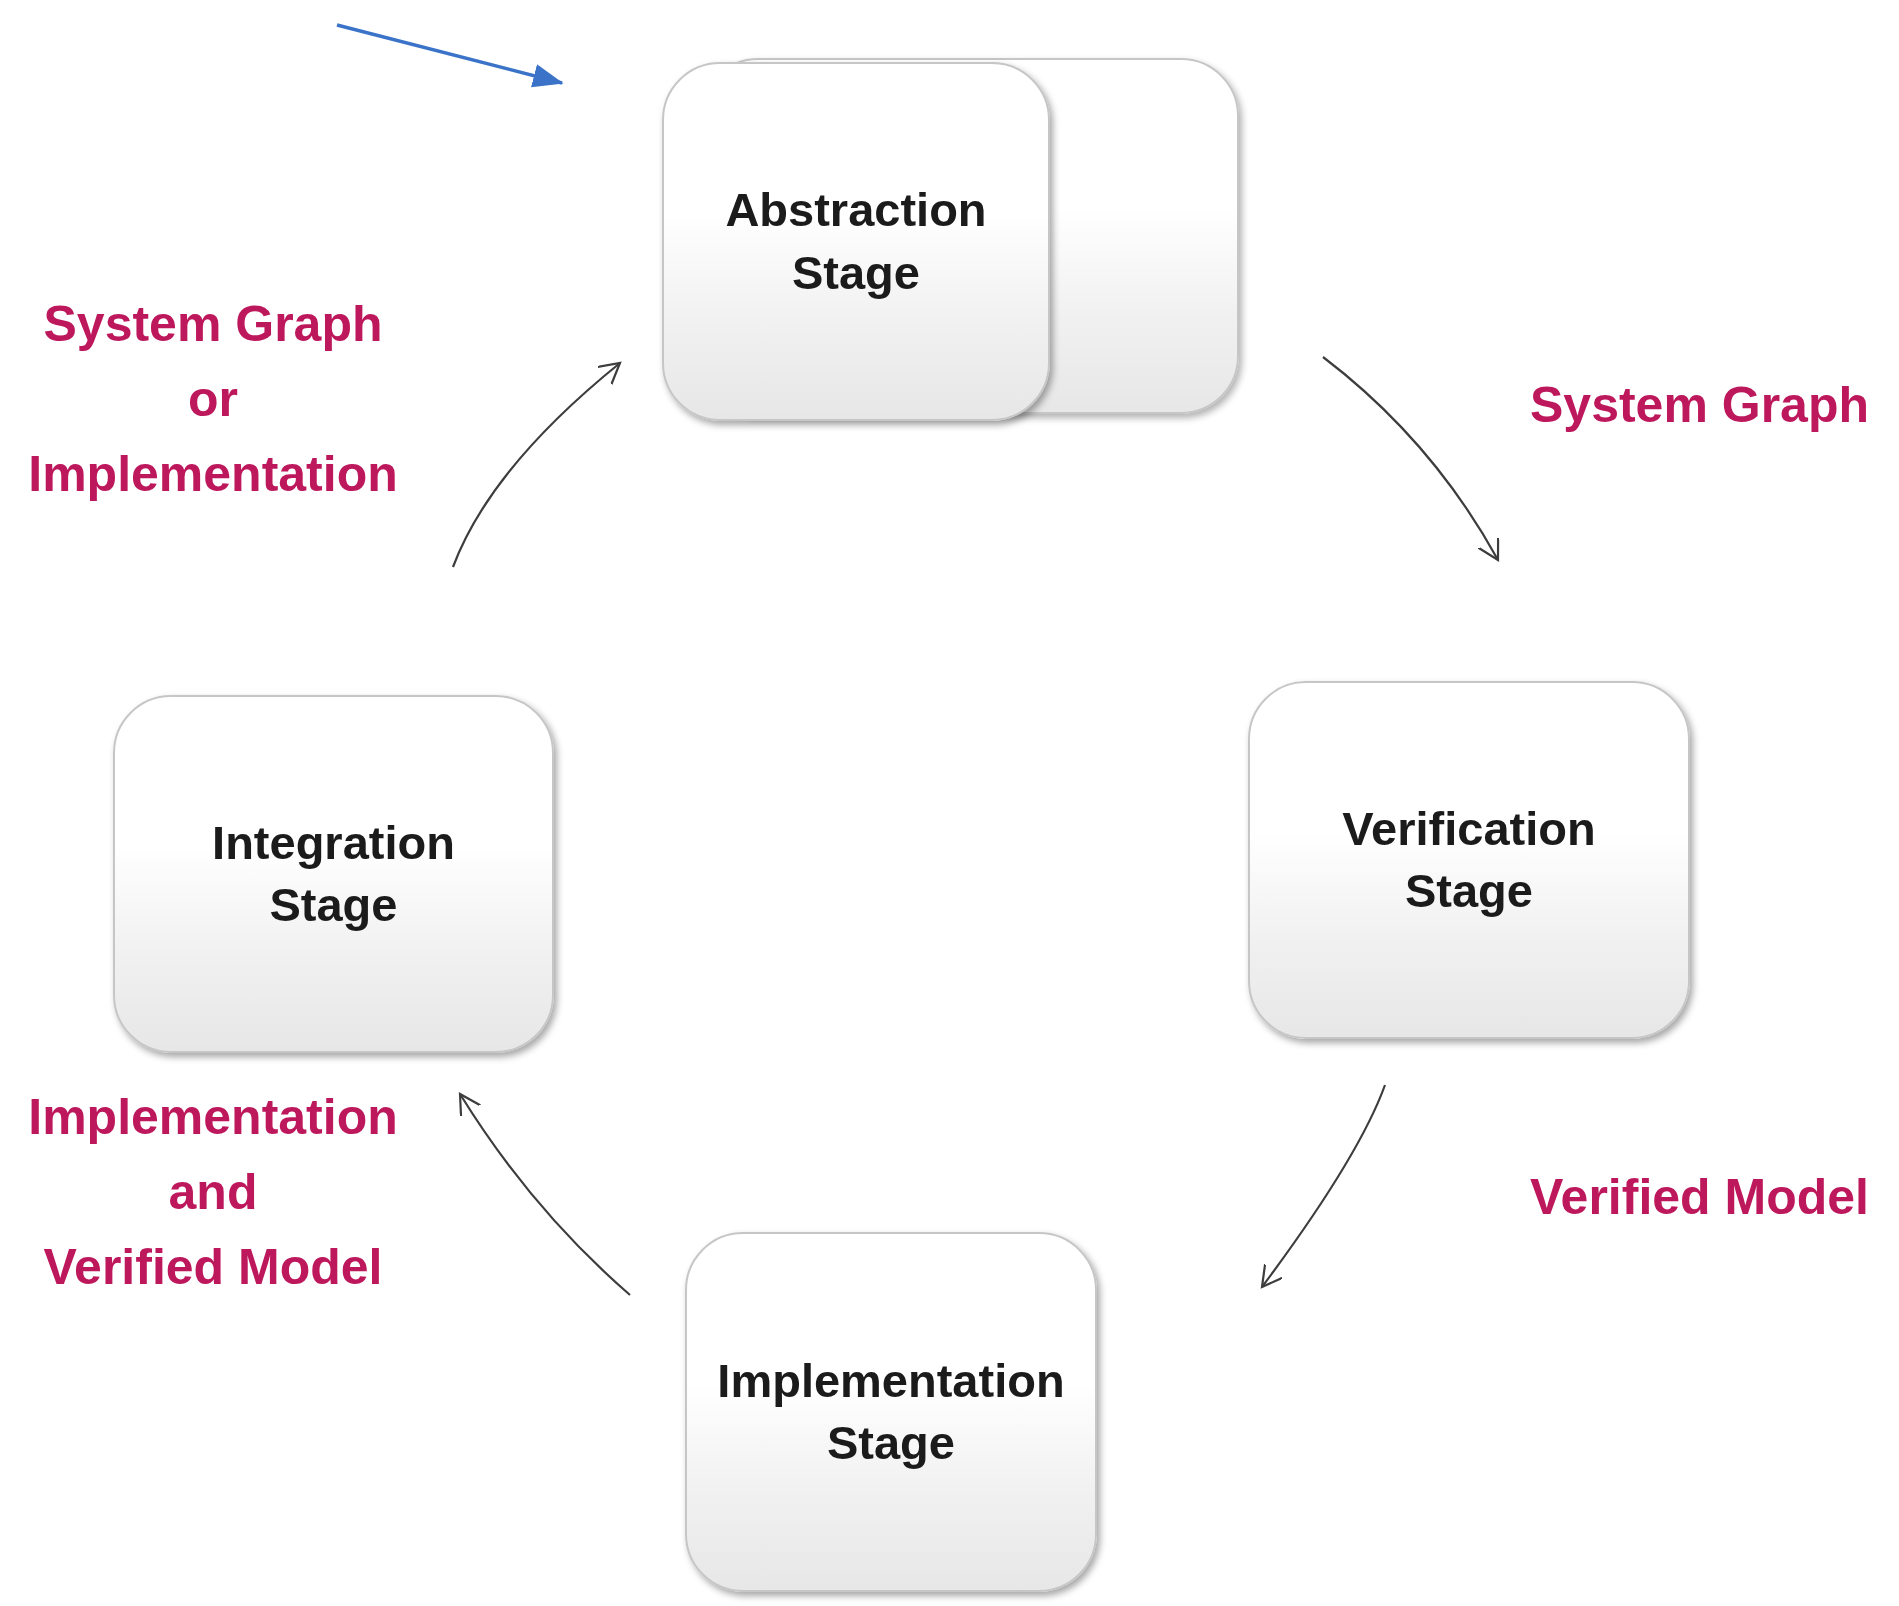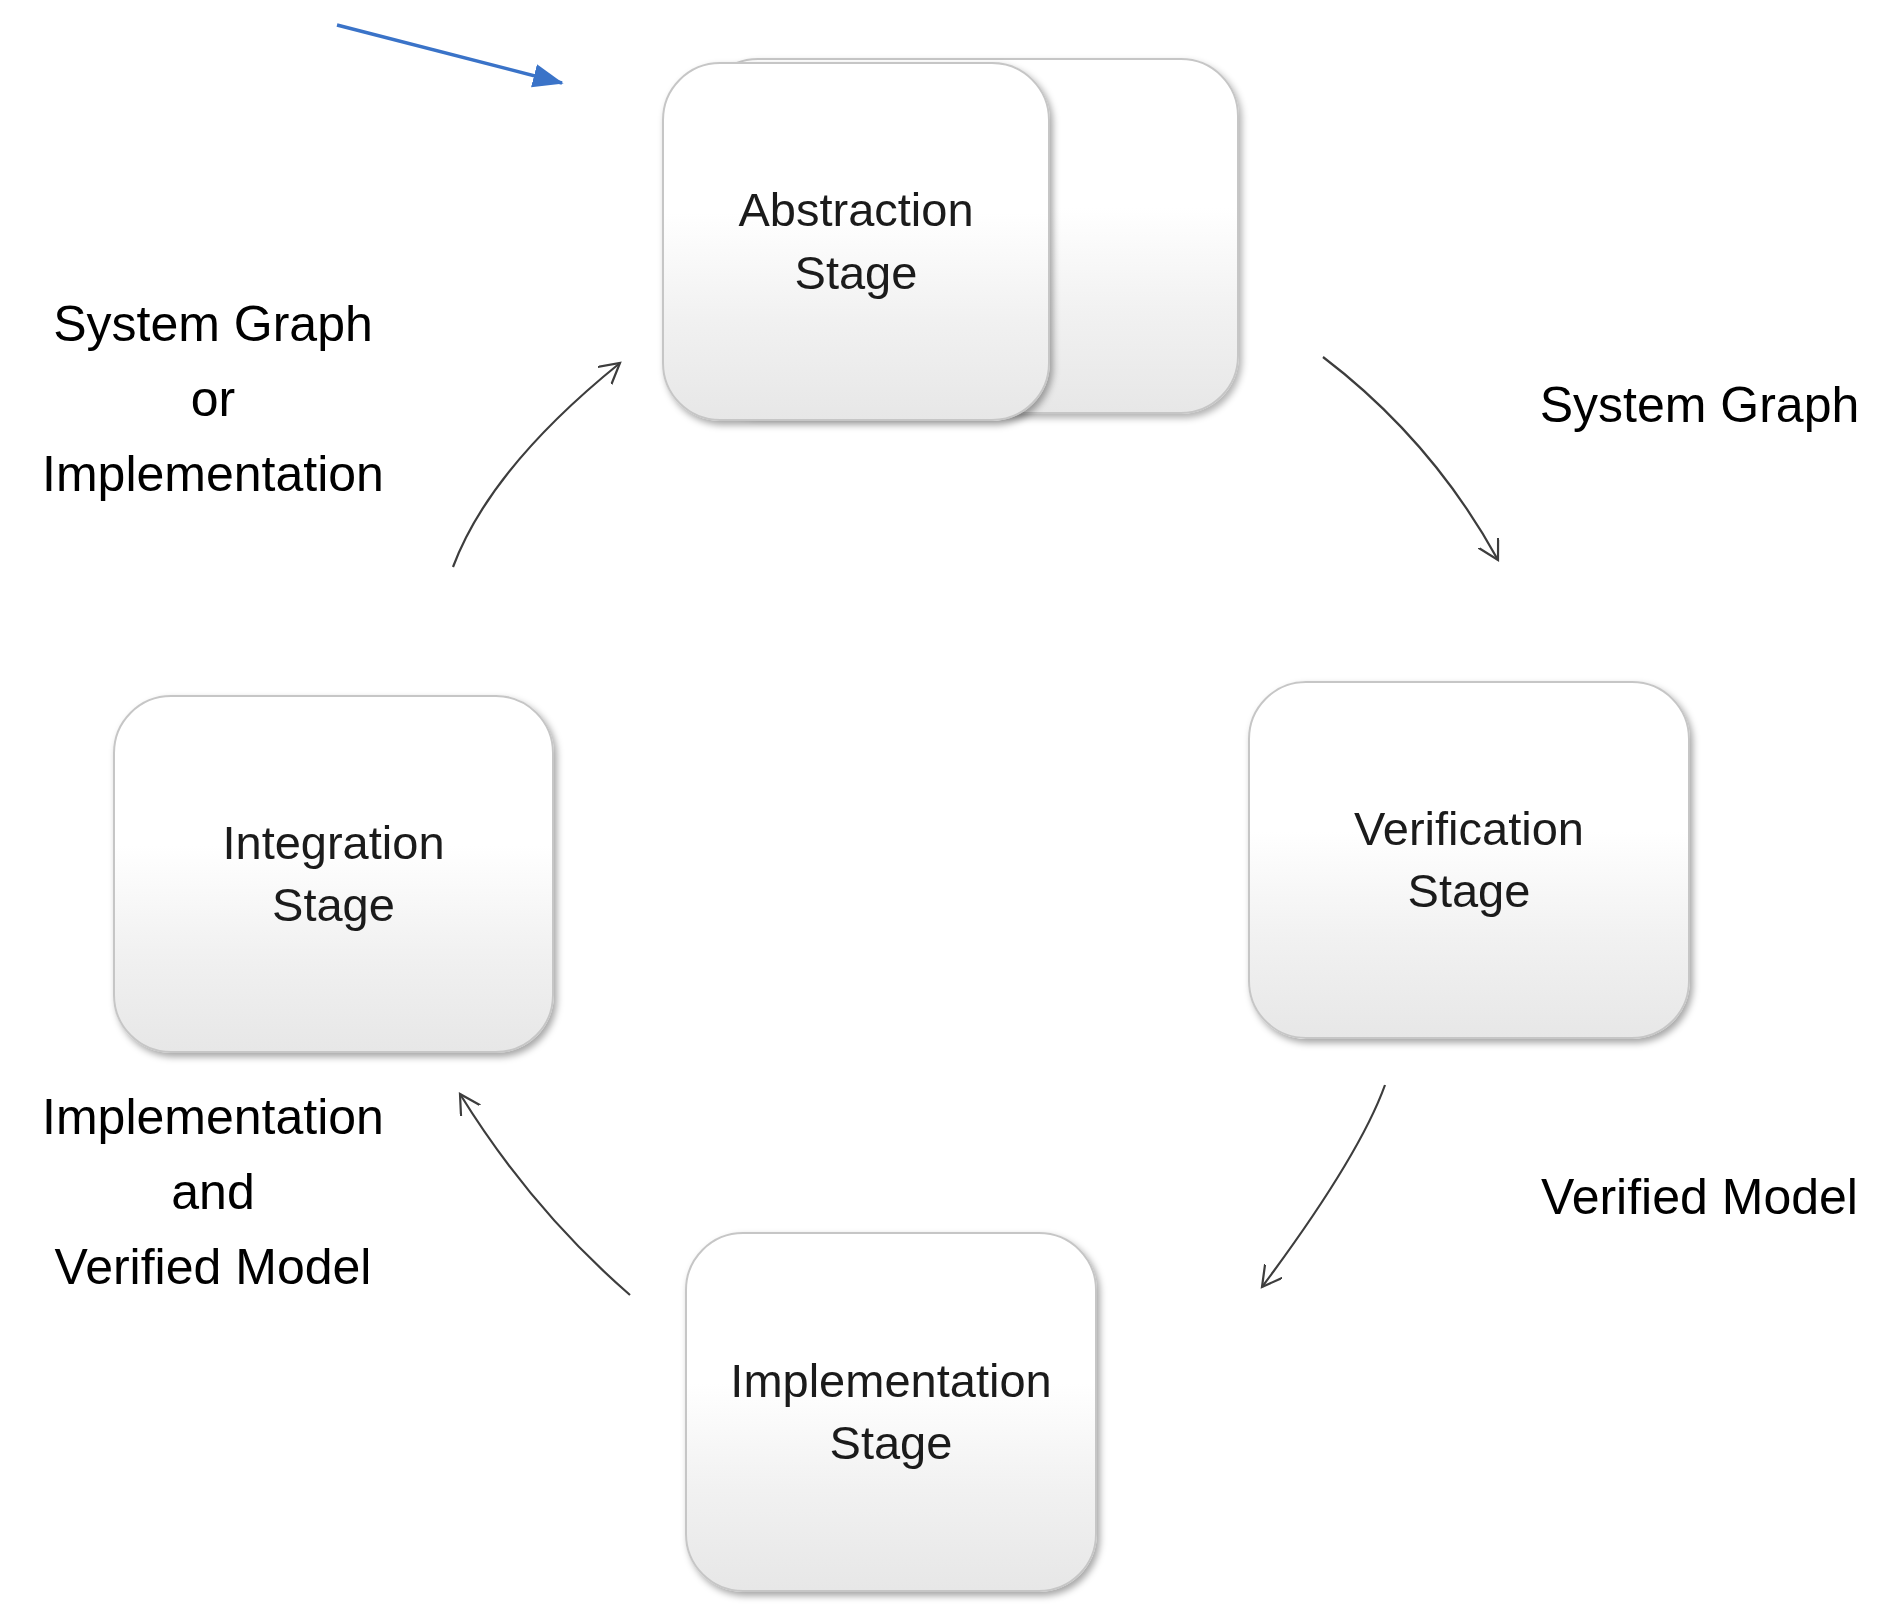--- a/index.html
+++ b/index.html
@@ -9,20 +9,21 @@
     width: 1899px;
     height: 1606px;
     overflow: hidden;
     font-family: "Liberation Sans", "DejaVu Sans", sans-serif;
   }
   .canvas {
     position: relative;
     width: 1899px;
     height: 1606px;
     background: #ffffff;
+    font-weight: bold;
   }
   .arrows {
     position: absolute;
     left: 0; top: 0;
     width: 1899px;
     height: 1606px;
     z-index: 3;
     pointer-events: none;
   }
   .stage {
@@ -50,21 +51,21 @@
   #box-abstraction    { left: 662px;  top: 62px;   width: 384px; height: 355px; }
   #box-ghost          { left: 700px;  top: 58px;   width: 535px; height: 352px; }
   #box-verification   { left: 1248px; top: 648px;  width: 438px; height: 354px; margin-top: 33px; }
   #box-integration    { left: 113px;  top: 648px;  width: 437px; height: 354px; margin-top: 47px; }
   #box-implementation { left: 685px;  top: 1232px; width: 408px; height: 356px; }
   .edge-label {
     position: absolute;
     z-index: 4;
     font-size: 50px;
     line-height: 1.5;
-    color: #000000;
+    color: #be185d;
     text-align: center;
     white-space: pre-line;
   }
   #label-integration-to-abstraction    { left: 13px;   top: 287px;  width: 400px; }
   #label-abstraction-to-verification   { left: 1500px; top: 368px;  width: 399px; white-space: nowrap; }
   #label-verification-to-implementation{ left: 1500px; top: 1160px; width: 399px; white-space: nowrap; }
   #label-implementation-to-integration { left: 13px;   top: 1080px; width: 400px; }
 </style>
 </head>
 <body>

